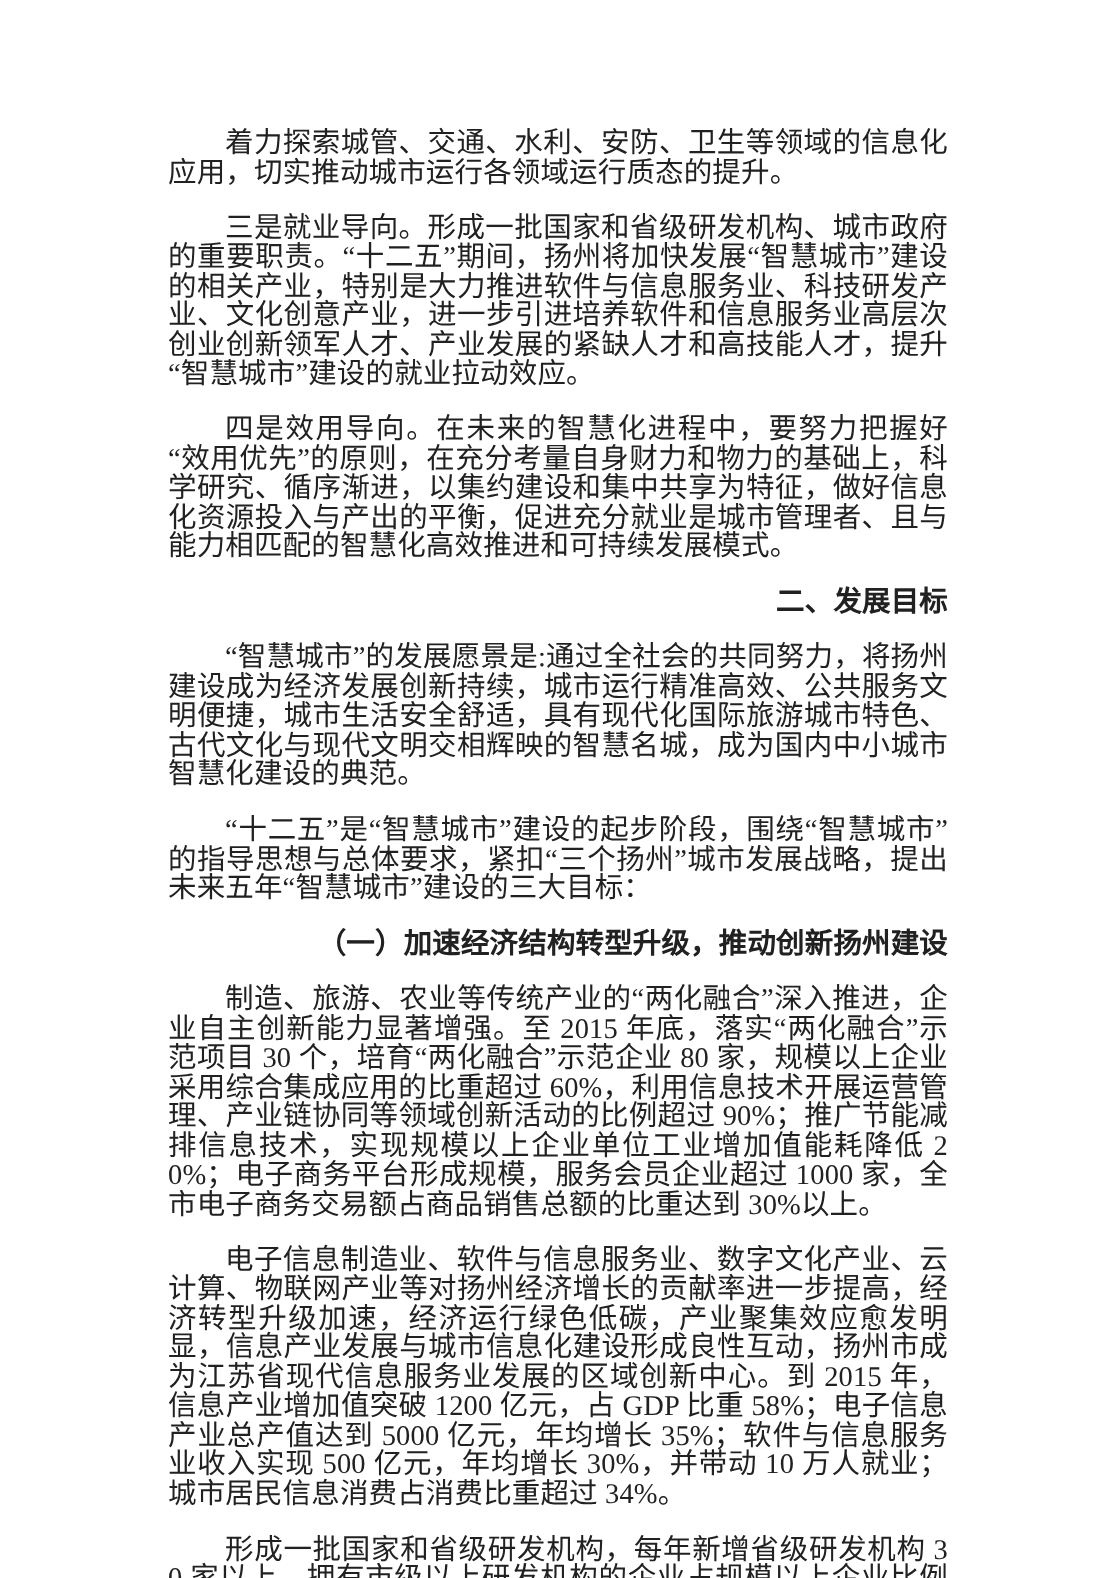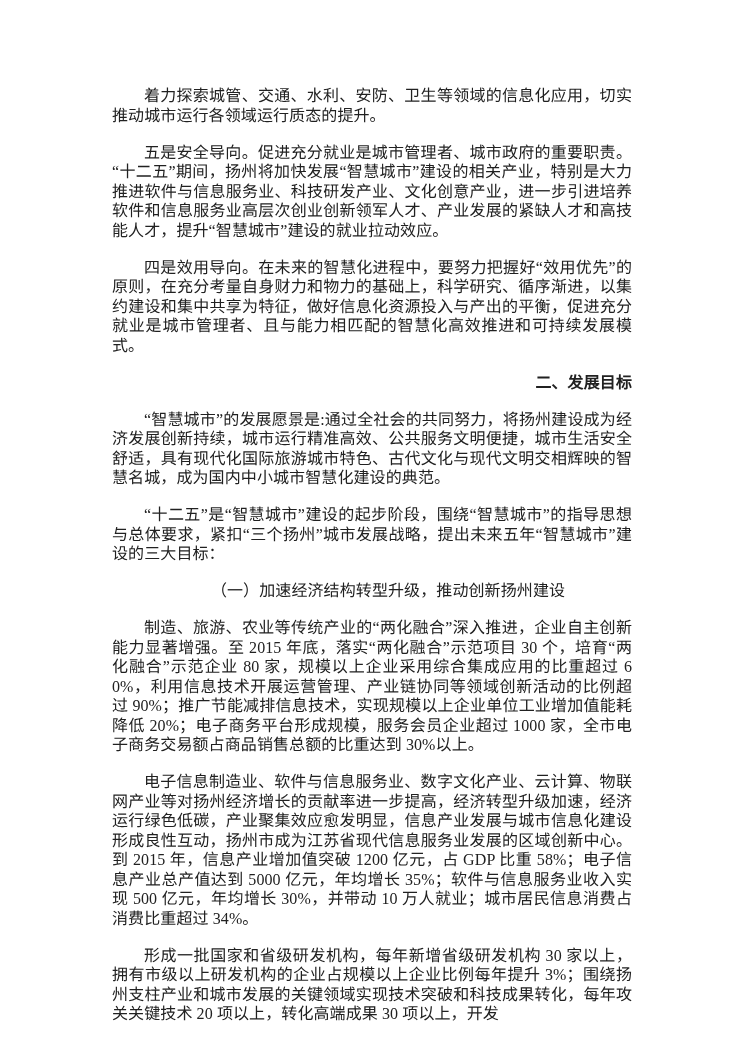--- a/index.html
+++ b/index.html
@@ -17,46 +17,46 @@
   .content {
     position: absolute;
     left: 112px;
     top: 86px;
     width: 520px;
     font-family: "Liberation Serif", "DejaVu Serif", serif;
     color: #212121;
   }
   .para {
     margin: 0 0 17.5px 0;
-    font-size: 16px;
+    font-size: 19px;
     line-height: 19.5px;
     text-align: justify;
     text-indent: 2em;
     letter-spacing: 0.1px;
     word-break: break-all;
   }
   .para:last-child {
     margin-bottom: 12px;
   }
   .heading {
     font-weight: bold;
     text-align: right;
   }
   .subheading {
-    font-weight: normal;
-    text-align: center;
+    font-weight: bold;
+    text-align: right;
   }
 </style>
 </head>
 <body>
 
 <div class="page">
   <div class="content">
     <p class="para">着力探索城管、交通、水利、安防、卫生等领域的信息化应用，切实推动城市运行各领域运行质态的提升。</p>
-    <p class="para">五是安全导向。促进充分就业是城市管理者、城市政府的重要职责。“十二五”期间，扬州将加快发展“智慧城市”建设的相关产业，特别是大力推进软件与信息服务业、科技研发产业、文化创意产业，进一步引进培养软件和信息服务业高层次创业创新领军人才、产业发展的紧缺人才和高技能人才，提升“智慧城市”建设的就业拉动效应。</p>
+    <p class="para">三是就业导向。形成一批国家和省级研发机构、城市政府的重要职责。“十二五”期间，扬州将加快发展“智慧城市”建设的相关产业，特别是大力推进软件与信息服务业、科技研发产业、文化创意产业，进一步引进培养软件和信息服务业高层次创业创新领军人才、产业发展的紧缺人才和高技能人才，提升“智慧城市”建设的就业拉动效应。</p>
     <p class="para">四是效用导向。在未来的智慧化进程中，要努力把握好“效用优先”的原则，在充分考量自身财力和物力的基础上，科学研究、循序渐进，以集约建设和集中共享为特征，做好信息化资源投入与产出的平衡，促进充分就业是城市管理者、且与能力相匹配的智慧化高效推进和可持续发展模式。</p>
     <p class="para heading">二、发展目标</p>
     <p class="para">“智慧城市”的发展愿景是:通过全社会的共同努力，将扬州建设成为经济发展创新持续，城市运行精准高效、公共服务文明便捷，城市生活安全舒适，具有现代化国际旅游城市特色、古代文化与现代文明交相辉映的智慧名城，成为国内中小城市智慧化建设的典范。</p>
     <p class="para">“十二五”是“智慧城市”建设的起步阶段，围绕“智慧城市”的指导思想与总体要求，紧扣“三个扬州”城市发展战略，提出未来五年“智慧城市”建设的三大目标：</p>
     <p class="para subheading">（一）加速经济结构转型升级，推动创新扬州建设</p>
     <p class="para">制造、旅游、农业等传统产业的“两化融合”深入推进，企业自主创新能力显著增强。至 2015 年底，落实“两化融合”示范项目 30 个，培育“两化融合”示范企业 80 家，规模以上企业采用综合集成应用的比重超过 60%，利用信息技术开展运营管理、产业链协同等领域创新活动的比例超过 90%；推广节能减排信息技术，实现规模以上企业单位工业增加值能耗降低 20%；电子商务平台形成规模，服务会员企业超过 1000 家，全市电子商务交易额占商品销售总额的比重达到 30%以上。</p>
     <p class="para">电子信息制造业、软件与信息服务业、数字文化产业、云计算、物联网产业等对扬州经济增长的贡献率进一步提高，经济转型升级加速，经济运行绿色低碳，产业聚集效应愈发明显，信息产业发展与城市信息化建设形成良性互动，扬州市成为江苏省现代信息服务业发展的区域创新中心。到 2015 年，信息产业增加值突破 1200 亿元，占 GDP 比重 58%；电子信息产业总产值达到 5000 亿元，年均增长 35%；软件与信息服务业收入实现 500 亿元，年均增长 30%，并带动 10 万人就业；城市居民信息消费占消费比重超过 34%。</p>
     <p class="para">形成一批国家和省级研发机构，每年新增省级研发机构 30 家以上，拥有市级以上研发机构的企业占规模以上企业比例每年提升 3%；围绕扬州支柱产业和城市发展的关键领域实现技术突破和科技成果转化，每年攻关关键技术 20 项以上，转化高端成果 30 项以上，开发</p>
   </div>
 </div>

